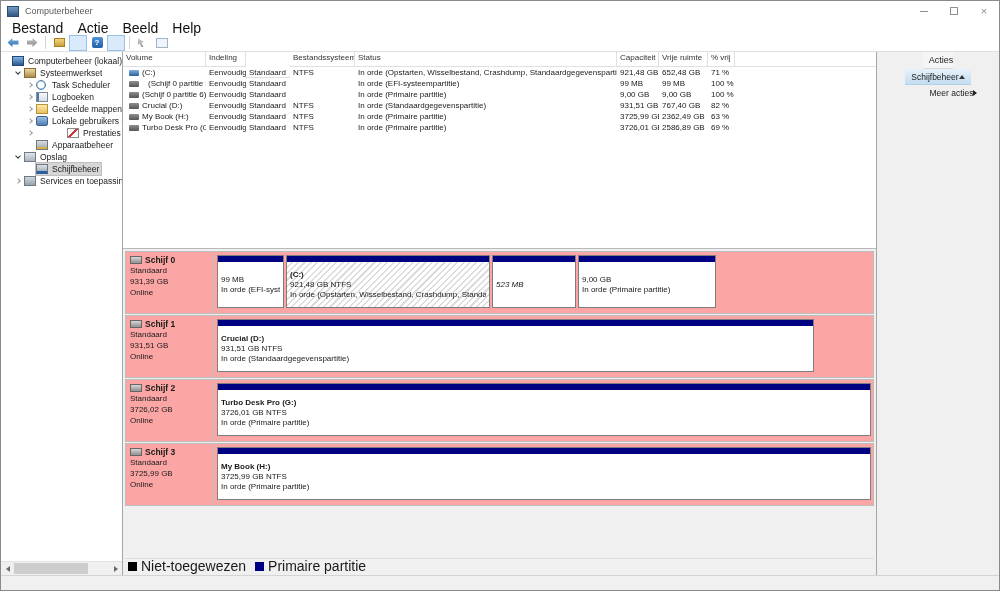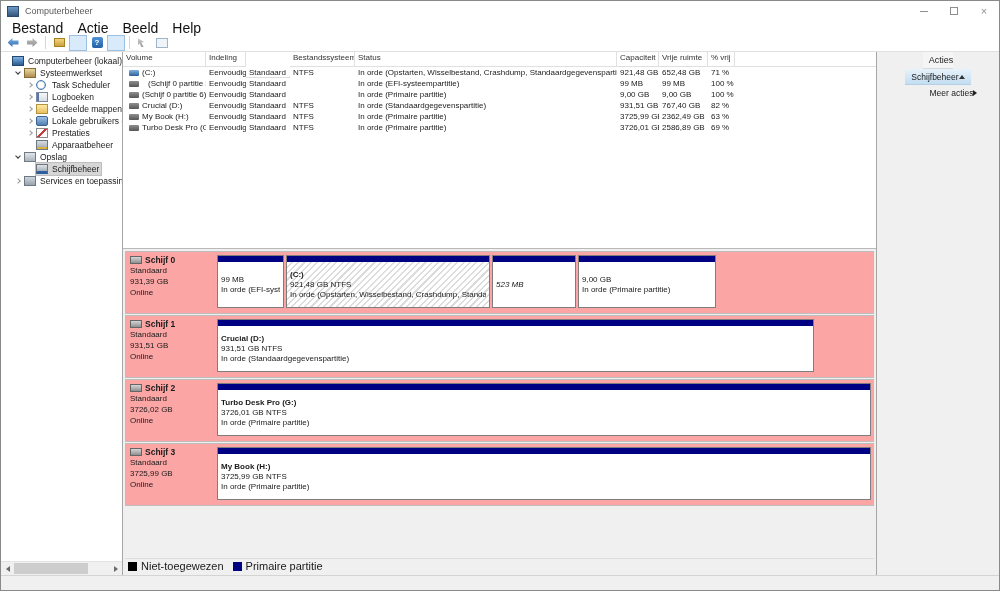--- a/index.html
+++ b/index.html
@@ -87,21 +87,21 @@
   .parts { flex:1; display:flex; gap:2px; padding:3px 0 0 3px; min-width:0; }
   .part { flex:none; height:53px; border:1px solid #7e7e7e; background:#ffffff; display:flex; flex-direction:column; overflow:hidden; }
   .part-strip { height:6px; background:#000082; flex:none; }
   .part-body { flex:1; display:flex; flex-direction:column; justify-content:center; padding:0 3px; overflow:hidden; }
   .part.hatched .part-body { background:repeating-linear-gradient(135deg,rgba(255,255,255,0) 0 3px,#dcdcdc 3px 4.5px); }
   .pl { font-size:8px; line-height:10px; white-space:nowrap; overflow:hidden; }
   .pl.b { font-weight:bold; }
   .legend { position:absolute; left:2px; right:2px; bottom:2px; height:15px; display:flex; align-items:center; gap:9px; border-top:1px solid #dcdcdc; background:#f0f0f0; padding-left:3px; }
   .leg-item { display:flex; align-items:center; gap:4px; }
   .leg-sq { width:9px; height:9px; flex:none; }
-  .leg-label { font-size:11px; }
+  .leg-label { font-size:14px; }
   
   .actions { width:122px; flex:none; background:#f0f0f0; display:flex; flex-direction:column;align-items:center; }
   .actions-header { height:17px; line-height:17px; padding-left:6px; font-size:9px; color:#222; border-bottom:1px solid #d9d9d9; background:#f5f5f5; }
   .actions-group { height:16px; display:flex; align-items:center; padding:0 6px; font-size:8.5px; background:linear-gradient(#e7f2fb,#c3ddf1); border-bottom:1px solid #b5cfe4; }
   .group-arrow { margin-left:auto; width:0; height:0; border-left:3px solid transparent; border-right:3px solid transparent; border-bottom:4px solid #333; }
   .actions-item { height:16px; display:flex; align-items:center; padding-left:36px; font-size:8.5px; }
   .item-arrow { margin-left:auto; margin-right:5px; width:0; height:0; border-top:3px solid transparent; border-bottom:3px solid transparent; border-left:4px solid #222; }
 </style>
 </head>
 <body>
@@ -195,21 +195,21 @@
               <span class="tree-label">Gedeelde mappen</span>
             </span>
           </div>
           <div class="tree-row" style="padding-left: 26px;">
             <span class="chev "></span>
             <span class="sel-wrap">
               <span class="ti ti-users"></span>
               <span class="tree-label">Lokale gebruikers en groepen</span>
             </span>
           </div>
-          <div class="tree-row" style="padding-left: 26px;">
+          <div class="tree-row" style="padding-left: 26px; gap: 31px;">
             <span class="chev "></span>
             <span class="sel-wrap">
               <span class="ti ti-performance"></span>
               <span class="tree-label">Prestaties</span>
             </span>
           </div>
           <div class="tree-row" style="padding-left: 26px;">
             <span class="chev none"></span>
             <span class="sel-wrap">
               <span class="ti ti-device"></span>

